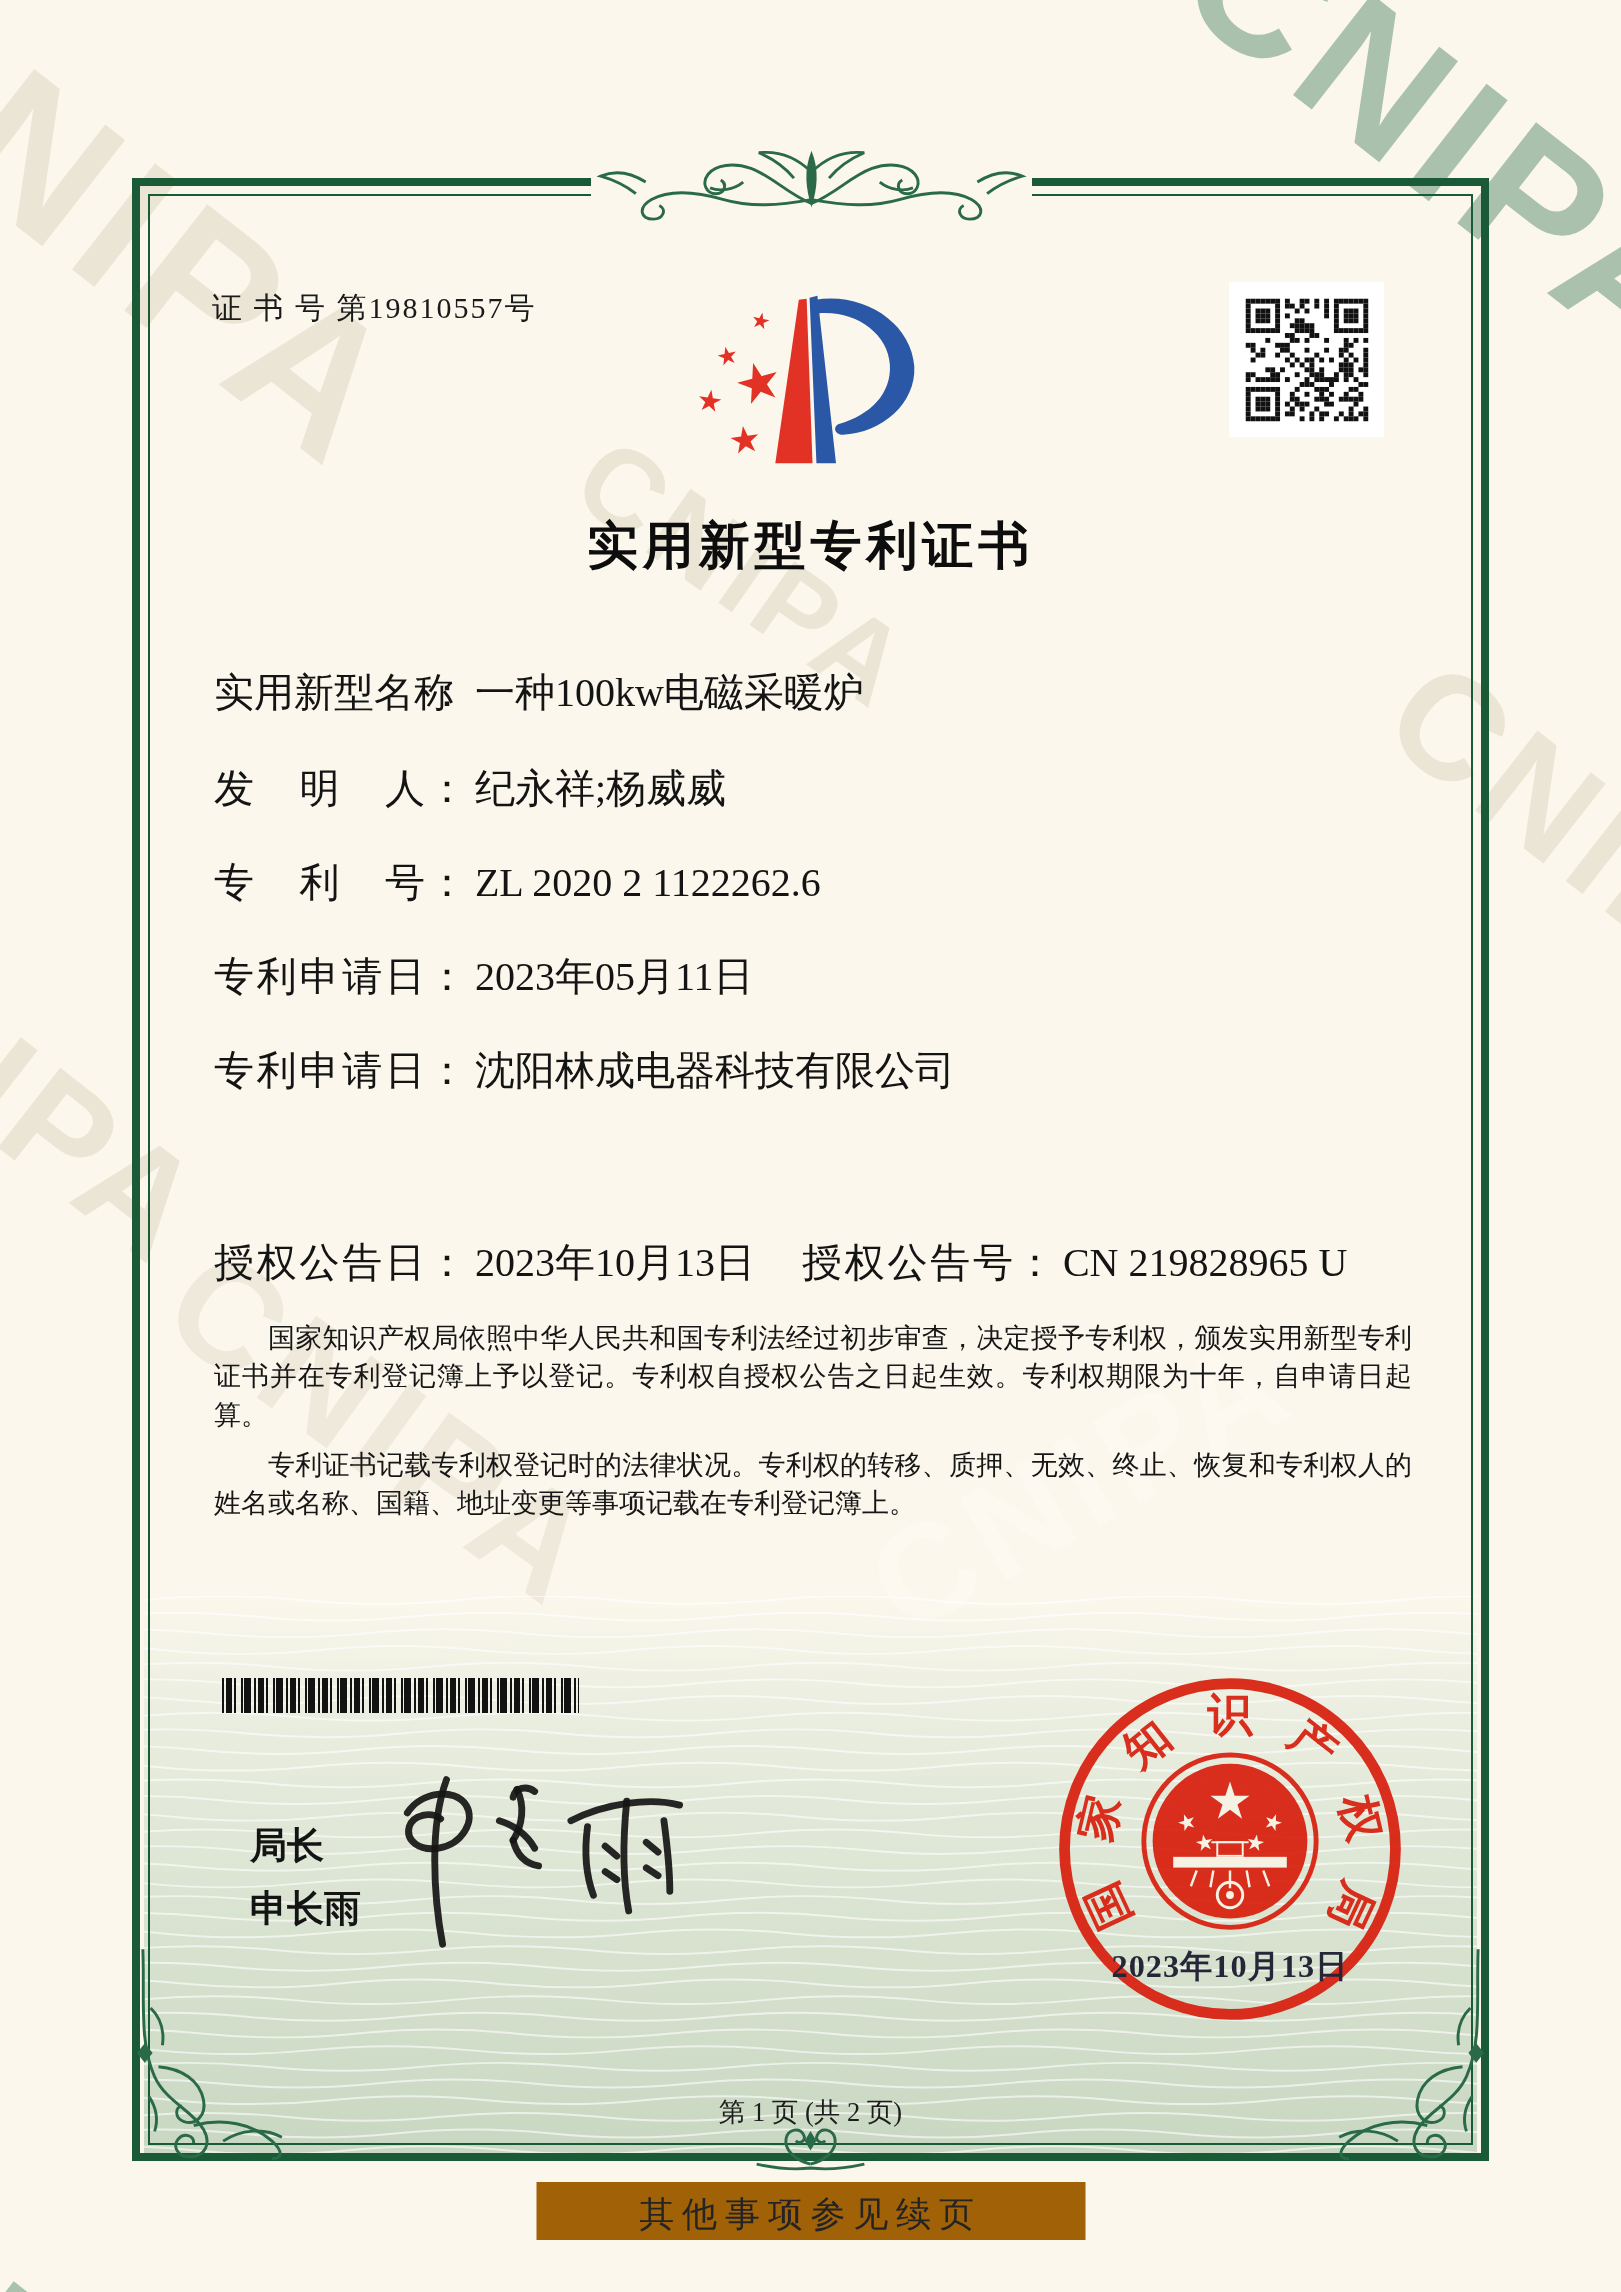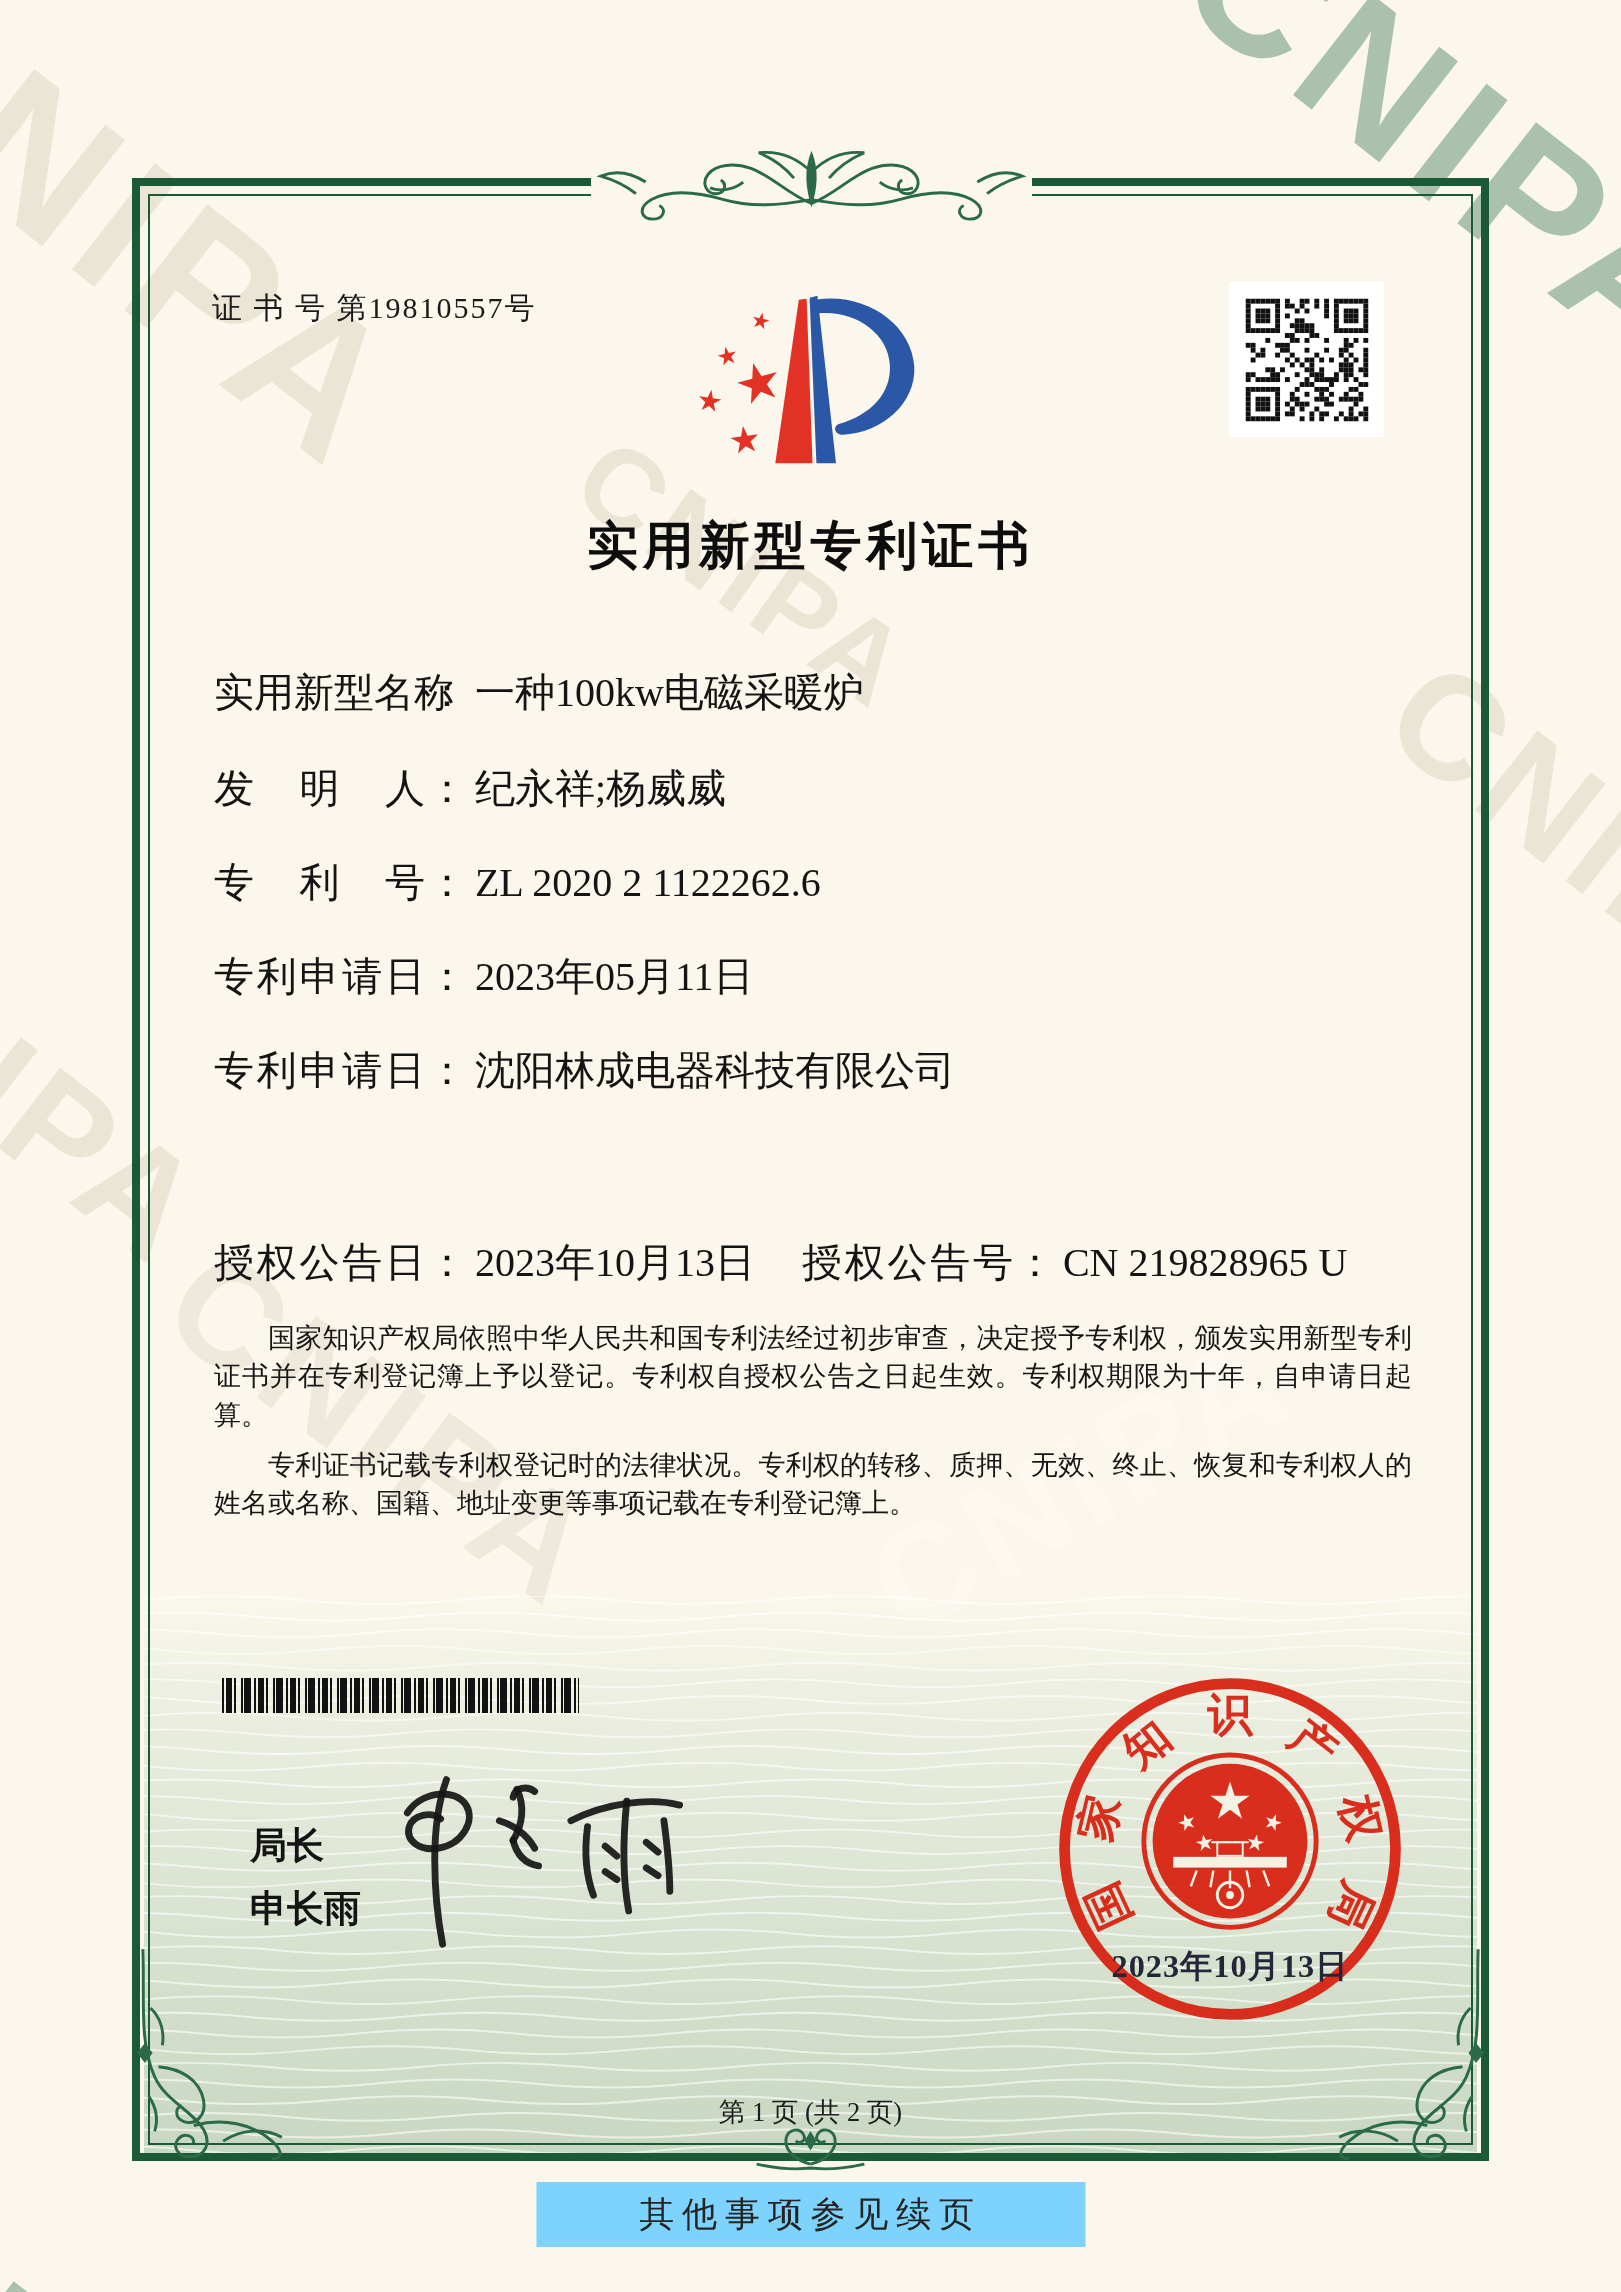--- a/index.html
+++ b/index.html
@@ -71,22 +71,22 @@
   .signature{position:absolute;left:370px;top:1762px;z-index:5;}
   .signature path{stroke:#151515;stroke-width:7;fill:none;stroke-linecap:round;stroke-linejoin:round;opacity:.92;}
   .seal{position:absolute;left:1043px;top:1662px;z-index:5;opacity:.95;}
   .seal-char{font-size:46px;font-weight:bold;fill:#d92413;font-family:"Liberation Serif","DejaVu Serif",serif;}
   .seal-date{font-size:33px;font-weight:bold;fill:#1c1c30;letter-spacing:1px;
              font-family:"Liberation Serif","DejaVu Serif",serif;}
 
   
   .page-info{position:absolute;left:0;top:2094px;width:1621px;text-align:center;font-size:26.5px;
              color:#1d1d1d;z-index:4;}
-  .note-band{position:absolute;left:50%;transform:translateX(-50%);top:2182px;width:549px;height:65px;
-             background:#7dd3fc;z-index:4;text-align:center;line-height:65px;font-size:35px;
+  .note-band{position:absolute;left:50%;transform:translateX(-50%);top:2182px;width:549px;height:58px;
+             background:#a16207;z-index:4;text-align:center;line-height:65px;font-size:35px;
              letter-spacing:7.8px;color:#242424;}
 </style>
 </head>
 <body>
 
 <div class="page">
 
   <div class="wm wm-beige wm1">CNIPA</div>
   <div class="wm wm-green wm2">CNIPA</div>
   <div class="wm wm-beige wm3">CNIPA</div>

